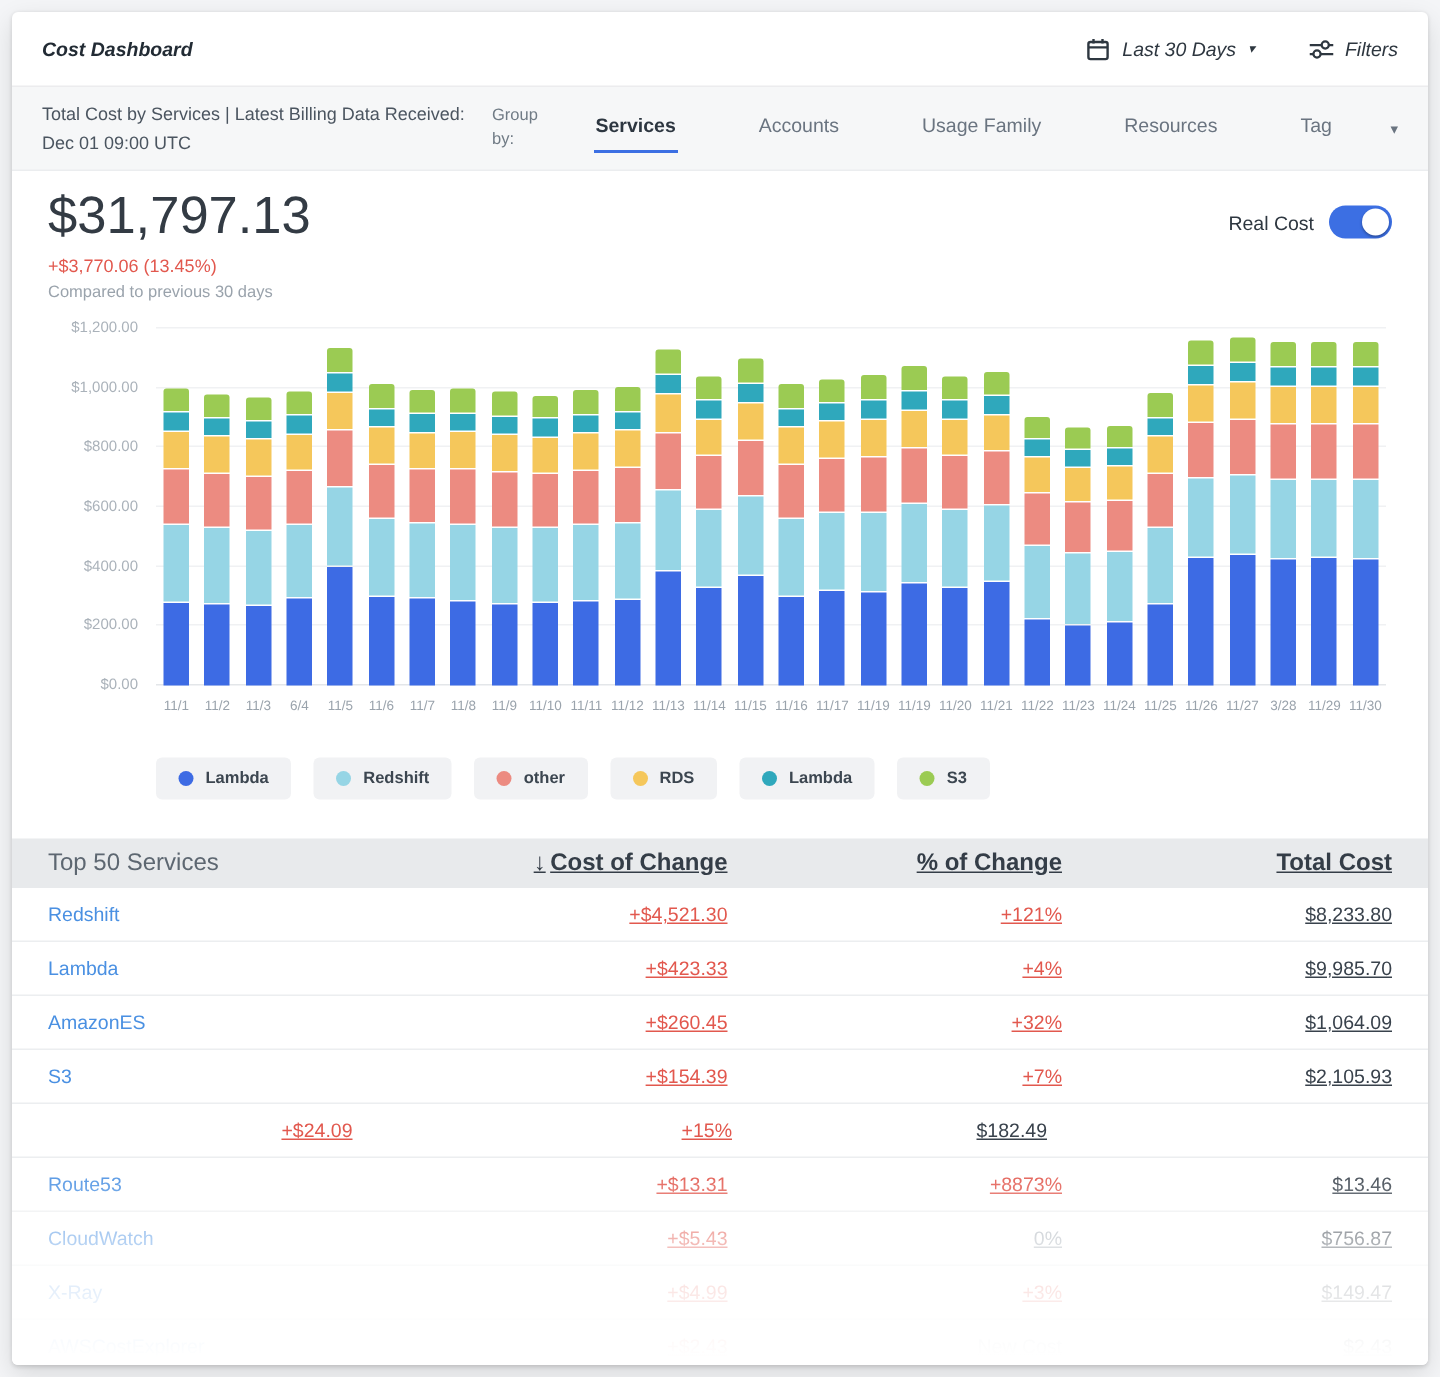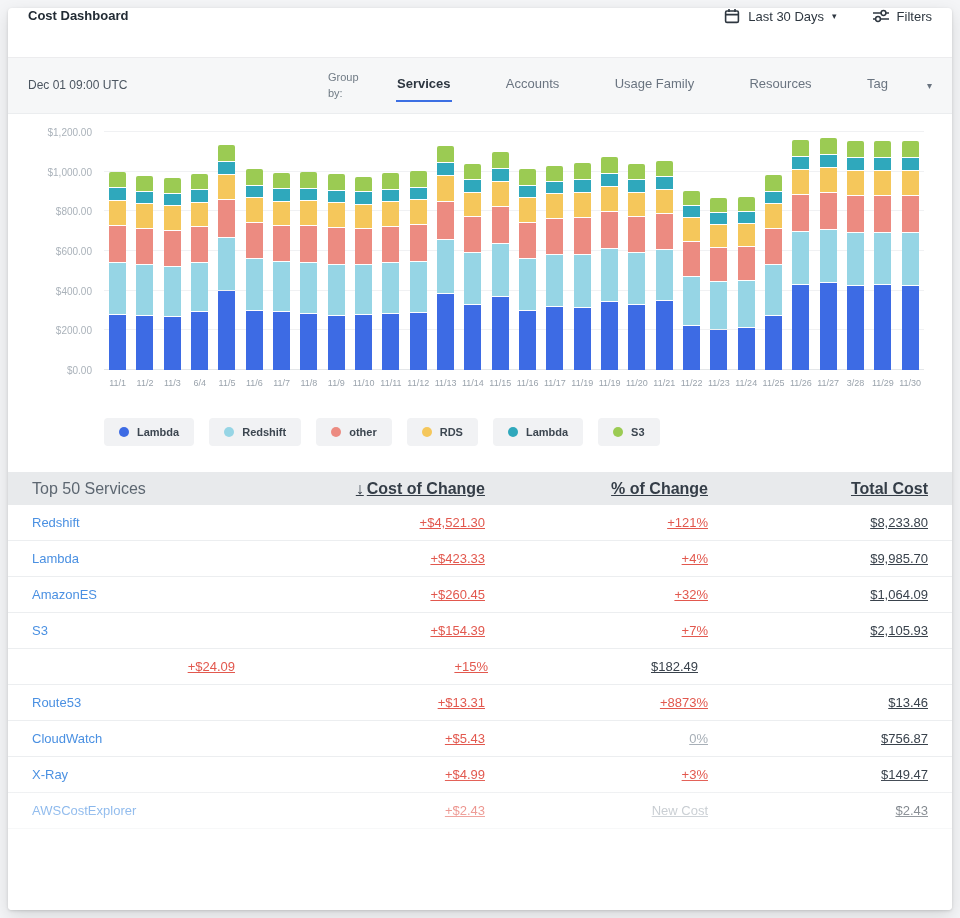--- a/index.html
+++ b/index.html
@@ -1,22 +1,22 @@
 <!DOCTYPE html>
 <html style="--accent: #3C6FE3; --link: #4A90E2; --neg: #E2584E; --neutral: #A7AFB7;"><head>
 <meta charset="utf-8">
 <style>
   html,body{margin:0;padding:0;background:#f4f5f7;font-family:"Liberation Sans",sans-serif;}
   .card{width:944px;height:902px;margin:8px auto;background:#fff;border-radius:4px;
         box-shadow:0 1px 3px rgba(0,0,0,.14),0 6px 18px rgba(0,0,0,.12);
         overflow:hidden;position:relative;}
 
   
-  .hdr{height:50px;display:flex;align-items:flex-start;justify-content:space-between;
-       padding:0 20px;border-bottom:1px solid #ececee;box-sizing:border-box;}
+  .hdr{height:50px;display:flex;align-items:center;justify-content:space-between;
+       padding:0 20px;border-bottom:1px solid #ececee;box-sizing:border-box;font-style:italic;}
   .hdr-title{font-size:13px;font-weight:bold;color:#222b34;}
   .hdr-right{display:flex;align-items:center;gap:36px;}
   .datepicker,.filters{display:flex;align-items:center;gap:8px;cursor:pointer;
        font-size:13px;color:#2e3740;}
   .caret{font-size:9px;color:#2e3740;line-height:1;}
 
   
   .subhdr{background:#f6f7f8;display:flex;align-items:center;padding:0 16px 0 20px;
           height:56px;border-bottom:1px solid #ebedef;box-sizing:border-box;}
   .sub-title{font-size:12px;color:#4b5560;line-height:1.55;width:296px;}
@@ -104,33 +104,47 @@
           <line x1="0" y1="10" x2="16" y2="10" stroke="#2e3740" stroke-width="1.5"></line>
           <circle cx="5" cy="10" r="2.4" fill="#fff" stroke="#2e3740" stroke-width="1.5"></circle>
         </svg>
         <span>Filters</span>
       </div>
     </div>
   </div>
 
   <div class="subhdr">
     <div class="sub-title">
+      <div>Total Cost by Services | Latest Billing Data Received:</div>
       <div>Dec 01 09:00 UTC</div>
     </div>
     <div class="groupby">Group by:</div>
     <div class="tabs">
         <div class="tab active">Services</div>
         <div class="tab">Accounts</div>
         <div class="tab">Usage Family</div>
         <div class="tab">Resources</div>
         <div class="tab">Tag</div>
       </div>
     <div class="more-caret">▾</div>
   </div>
 
+  <div class="summary-row">
+    <div>
+      <div class="total">$31,797.13</div>
+      <div class="delta">+$3,770.06 (13.45%)</div>
+      <div class="note">Compared to previous 30 days</div>
+    </div>
+    <div class="realcost">
+      <span>Real Cost</span>
+      <div class="toggle">
+        <div class="knob"></div>
+      </div>
+    </div>
+  </div>
 
   <div class="plot">
     <div class="gridline zero" style="bottom: 0%;"></div>
       <div class="gridline" style="bottom: 16.6667%;"></div>
       <div class="gridline" style="bottom: 33.3333%;"></div>
       <div class="gridline" style="bottom: 50%;"></div>
       <div class="gridline" style="bottom: 66.6667%;"></div>
       <div class="gridline" style="bottom: 83.3333%;"></div>
       <div class="gridline" style="bottom: 100%;"></div>
       <div class="bars">

